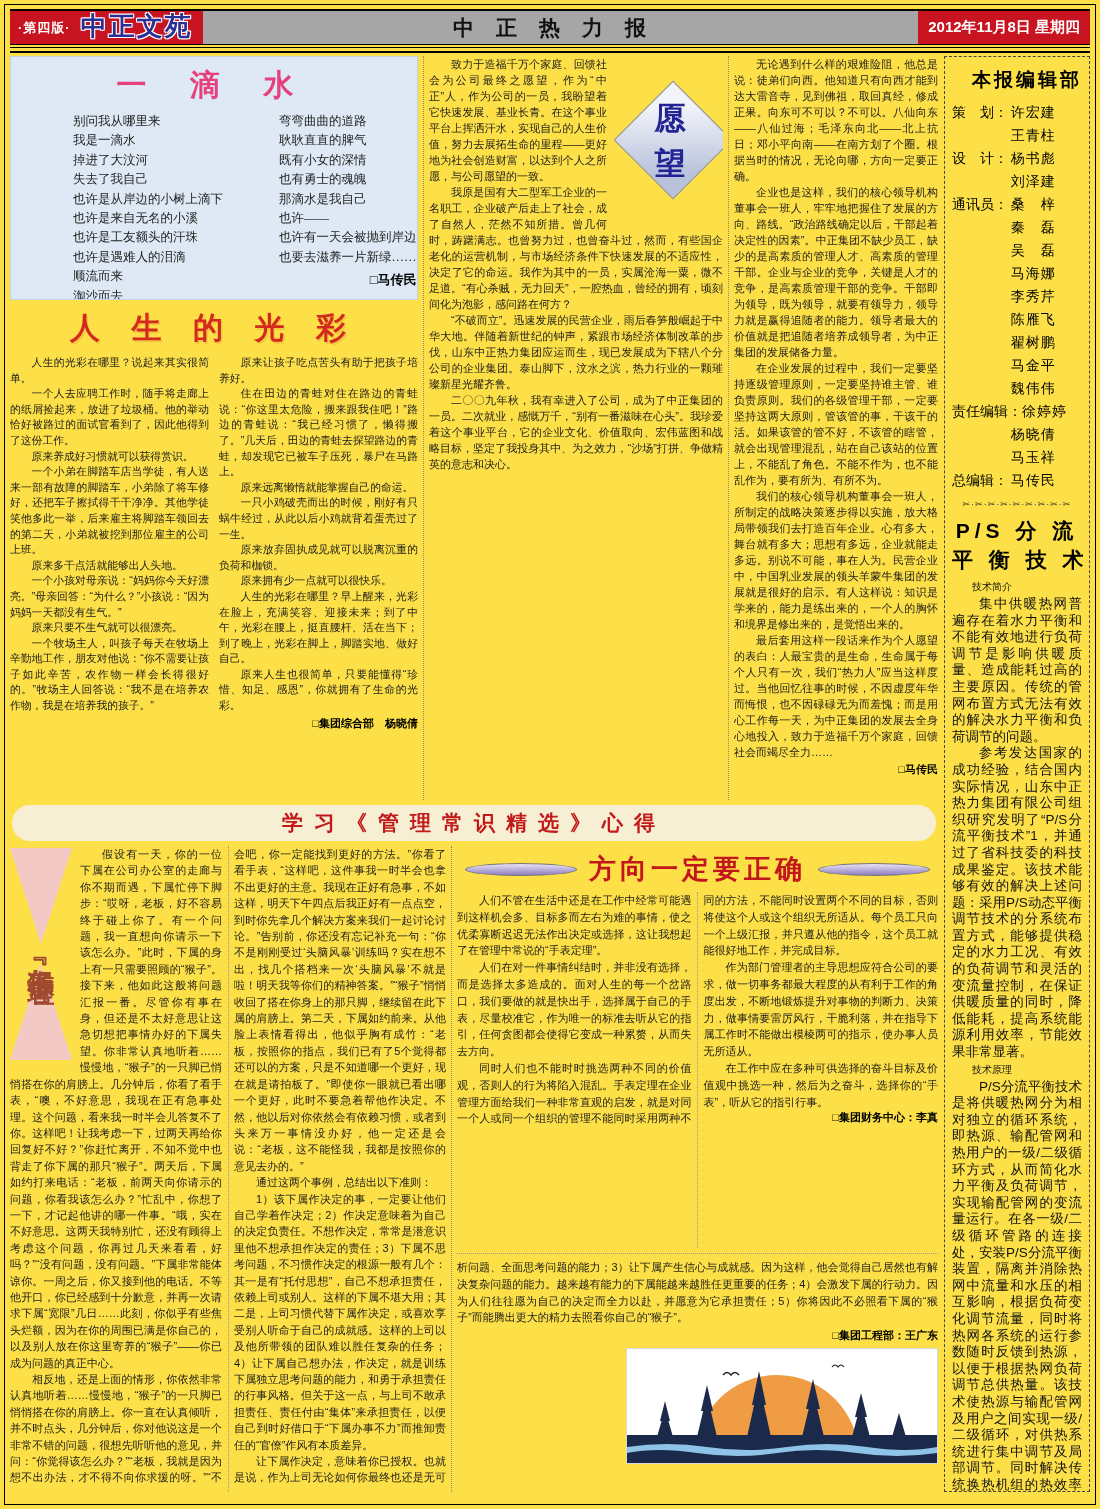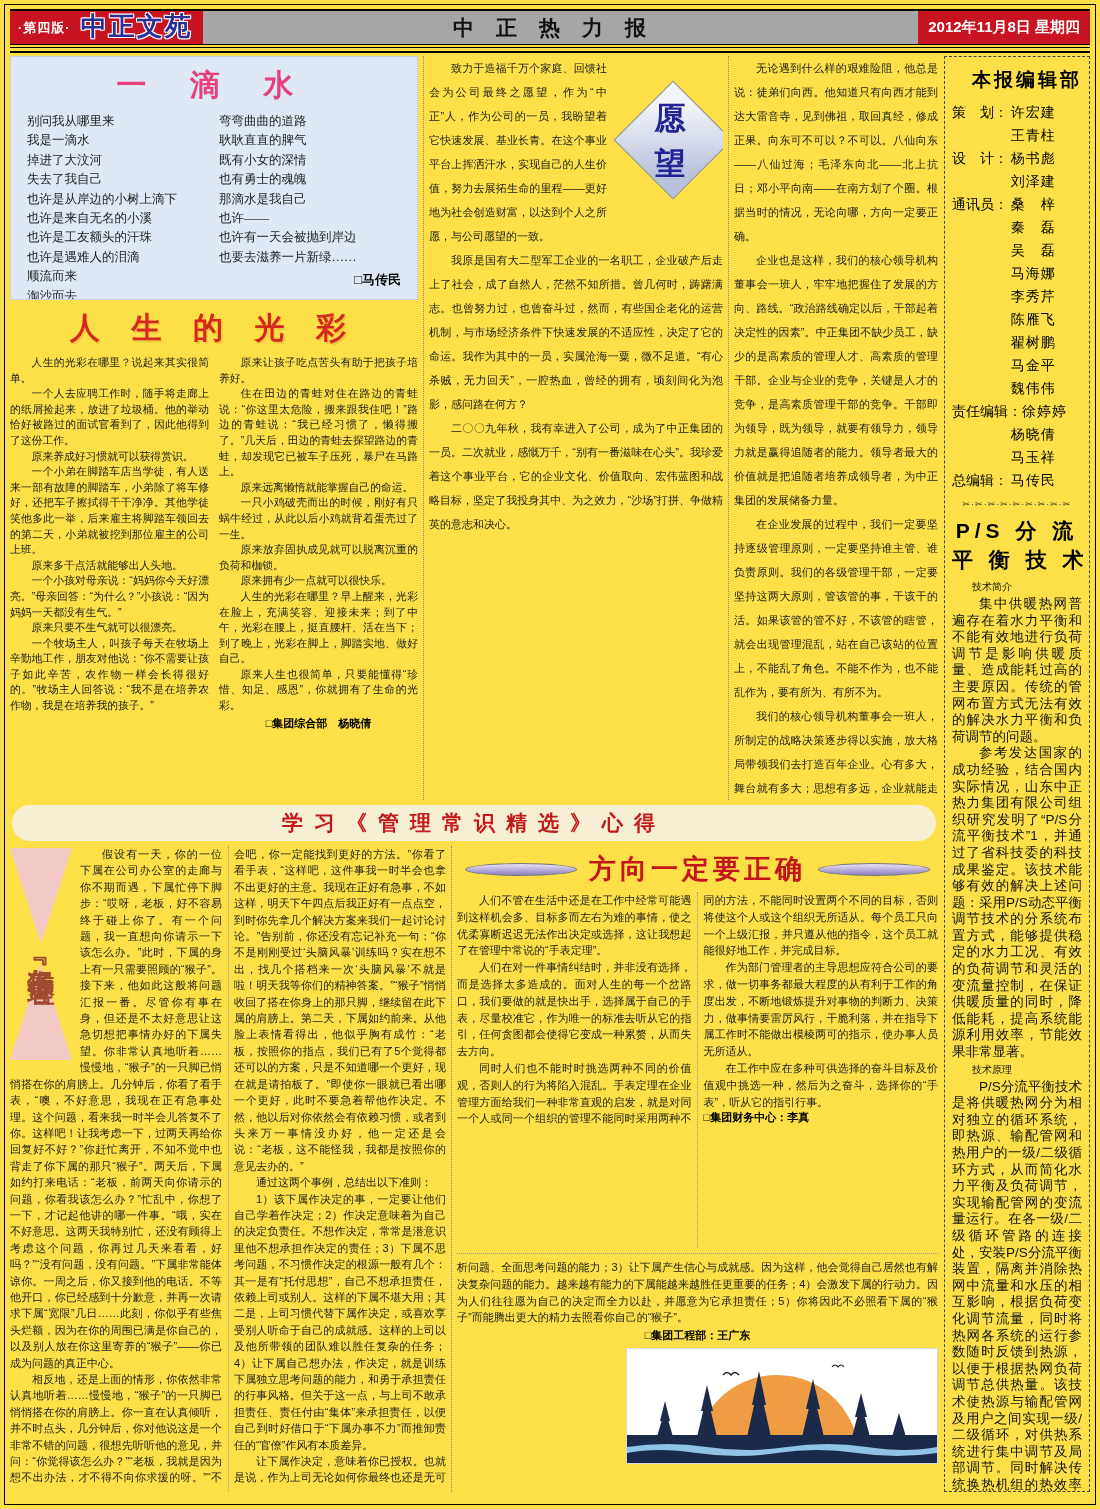--- a/index.html
+++ b/index.html
@@ -26,32 +26,32 @@
   .top-section { display:flex; height:744px; overflow:hidden; }
   .col-left { width:408px; overflow:hidden; }
   .vdiv { width:0; border-left:1px dotted #888; margin:0 5px; }
   .col-mid { width:294px; overflow:hidden; }
   .col-right { flex:1; overflow:hidden; }
 
   
   .poem-box { height:244px; background:#dee9f5; border:1px solid #c2d2e4; padding:8px 16px 4px; overflow:hidden; }
   .poem-title { text-align:center; font-family:"Liberation Serif","DejaVu Serif",serif; font-size:30px; font-weight:bold; color:#e6407d; letter-spacing:18px; margin-bottom:6px; white-space:nowrap; }
   .poem-cols { display:flex; gap:10px; }
-  .poem-col { flex:1; }
+  .poem-col { flex:1;margin-left:46px; }
   .poem-line { font-size:12.5px; line-height:19.4px; color:#222; font-family:"Liberation Serif","DejaVu Serif",serif; white-space:nowrap; }
   .poem-author { text-align:right; font-size:13px; font-weight:bold; margin-top:4px; }
 
   
   .life-title { text-align:center; font-family:"Liberation Serif","DejaVu Serif",serif; font-size:30px; font-weight:bold; color:#d5281e; letter-spacing:12px; margin:8px 0 6px; text-shadow:1.5px 1.5px 0 #f2c93e; white-space:nowrap; }
   .life-body { height:442px; column-count:2; column-gap:10px; overflow:hidden; }
   .body-text p { font-size:10.8px; line-height:15.6px; text-align:justify; text-indent:2em; color:#1a1a1a; }
-  .byline { text-align:center; font-size:11px; font-weight:bold; margin-top:2px; }
-
-  
-  .wish-colA p, .wish-colB p { font-size:11px; line-height:24px; text-align:justify; text-indent:2em; color:#1a1a1a; }
+  .byline { text-align:right; font-size:11px; font-weight:bold; margin-top:2px; }
+
+  
+  .wish-colA p, .wish-colB p { font-size:11px; line-height:16px; text-align:justify; text-indent:2em; color:#1a1a1a; }
   .wish-colA, .wish-colB { height:100%; }
   .diamond-wrap { float:right; width:106px; height:158px; margin:6px 0 8px 10px; position:relative; }
   .diamond { position:absolute; left:14px; top:36px; width:84px; height:84px; transform:rotate(45deg); background:linear-gradient(135deg,#f2f4fa 20%,#b9c2dc 80%); border:1px solid #8a8fb0; }
   .diamond-text { position:absolute; inset:0; display:flex; flex-direction:column; align-items:center; justify-content:center; gap:14px; }
   .diamond-char { font-family:"Liberation Serif","DejaVu Serif",serif; font-size:31px; font-weight:bold; color:#232394; line-height:1; }
 
   
   .banner { height:36px; margin:5px 2px; background:#f7efd3; border-radius:18px; display:flex; align-items:center; justify-content:center; }
   .banner-text { color:#c21a1a; font-family:"Liberation Serif","DejaVu Serif",serif; font-size:21px; font-weight:bold; letter-spacing:11px; white-space:nowrap; }
 
@@ -63,21 +63,21 @@
   .monkey-title .tri-top { position:absolute; top:0; left:0; width:0; height:0; border-left:31px solid transparent; border-right:31px solid transparent; border-top:96px solid #f3c9c6; }
   .monkey-title .tri-bottom { position:absolute; bottom:0; left:0; width:0; height:0; border-left:31px solid transparent; border-right:31px solid transparent; border-bottom:96px solid #f3c9c6; }
   .monkey-title-text { position:absolute; inset:0; display:flex; align-items:center; justify-content:center; writing-mode:vertical-rl; font-family:"Liberation Serif","DejaVu Serif",serif; font-size:27px; font-weight:bold; color:#a04a30; letter-spacing:2px; }
 
   .watch-wrap { flex:1; display:flex; flex-direction:column; overflow:hidden; }
   .watch-title-row { display:flex; align-items:center; justify-content:center; gap:12px; height:46px; }
   .deco-ellipse { width:112px; height:13px; border-radius:50%; background:linear-gradient(180deg,#e8e2f4,#8f7fc0); border:1px solid #777; }
   .watch-title { font-family:"Liberation Serif","DejaVu Serif",serif; font-size:27px; font-weight:bold; color:#c3161c; letter-spacing:4px; white-space:nowrap; }
   .watch-body { height:356px; column-count:2; column-gap:12px; column-rule:1px dotted #999; overflow:hidden; }
   .watch-body p { font-size:11px; line-height:16.8px; text-align:justify; text-indent:2em; color:#1a1a1a; }
-  .watch-byline { text-align:left; font-size:11px; font-weight:bold; }
+  .watch-byline { text-align:right; font-size:11px; font-weight:bold; }
   .monkey-end { border-top:1px dotted #999; margin-top:5px; padding-top:5px; }
   .monkey-end p { font-size:11px; line-height:16.8px; text-align:justify; color:#1a1a1a; }
   .illustration { margin-top:5px; align-self:flex-end; width:312px; height:116px; border:1px solid #d8d8d8; overflow:hidden; }
 
   
   .ed-title { text-align:right; font-family:"Liberation Serif","DejaVu Serif",serif; font-size:19px; font-weight:bold; letter-spacing:3px; margin:4px 0 8px; white-space:nowrap; }
   .ed-row { display:flex; font-size:14px; line-height:23px; font-family:"Liberation Serif","DejaVu Serif",serif; }
   .ed-role { min-width:4.2em; white-space:nowrap; }
   .ed-name { flex:1; letter-spacing:1px; white-space:nowrap; }
   .snip-row { text-align:center; font-size:9px; color:#333; letter-spacing:1px; margin:7px 0; white-space:nowrap; overflow:hidden; }
@@ -170,20 +170,21 @@
               <div class="diamond-wrap">
                 <div class="diamond"></div>
                 <div class="diamond-text">
                   <span class="diamond-char">愿</span>
                   <span class="diamond-char">望</span>
                 </div>
               </div>
               <div>
                   <p>致力于造福千万个家庭、回馈社会为公司最终之愿望，作为“中正”人，作为公司的一员，我盼望着它快速发展、基业长青。在这个事业平台上挥洒汗水，实现自己的人生价值，努力去展拓生命的里程——更好地为社会创造财富，以达到个人之所愿，与公司愿望的一致。</p>
                   <p>我原是国有大二型军工企业的一名职工，企业破产后走上了社会，成了自然人，茫然不知所措。曾几何时，踌躇满志。也曾努力过，也曾奋斗过，然而，有些国企老化的运营机制，与市场经济条件下快速发展的不适应性，决定了它的命运。我作为其中的一员，实属沧海一粟，微不足道。“有心杀贼，无力回天”，一腔热血，曾经的拥有，顷刻间化为泡影，感问路在何方？</p>
+                  <p>“不破而立”。迅速发展的民营企业，雨后春笋般崛起于中华大地。伴随着新世纪的钟声，紧跟市场经济体制改革的步伐，山东中正热力集团应运而生，现已发展成为下辖八个分公司的企业集团。泰山脚下，汶水之滨，热力行业的一颗璀璨新星光耀齐鲁。</p>
                   <p>二〇〇九年秋，我有幸进入了公司，成为了中正集团的一员。二次就业，感慨万千，“别有一番滋味在心头”。我珍爱着这个事业平台，它的企业文化、价值取向、宏伟蓝图和战略目标，坚定了我投身其中、为之效力，“沙场”打拼、争做精英的意志和决心。</p>
                 </div>
             </div>
           </div>
 
           <div class="vdiv"></div>
 
           <div class="col-right">
             <div class="wish-colB">
               <div>

